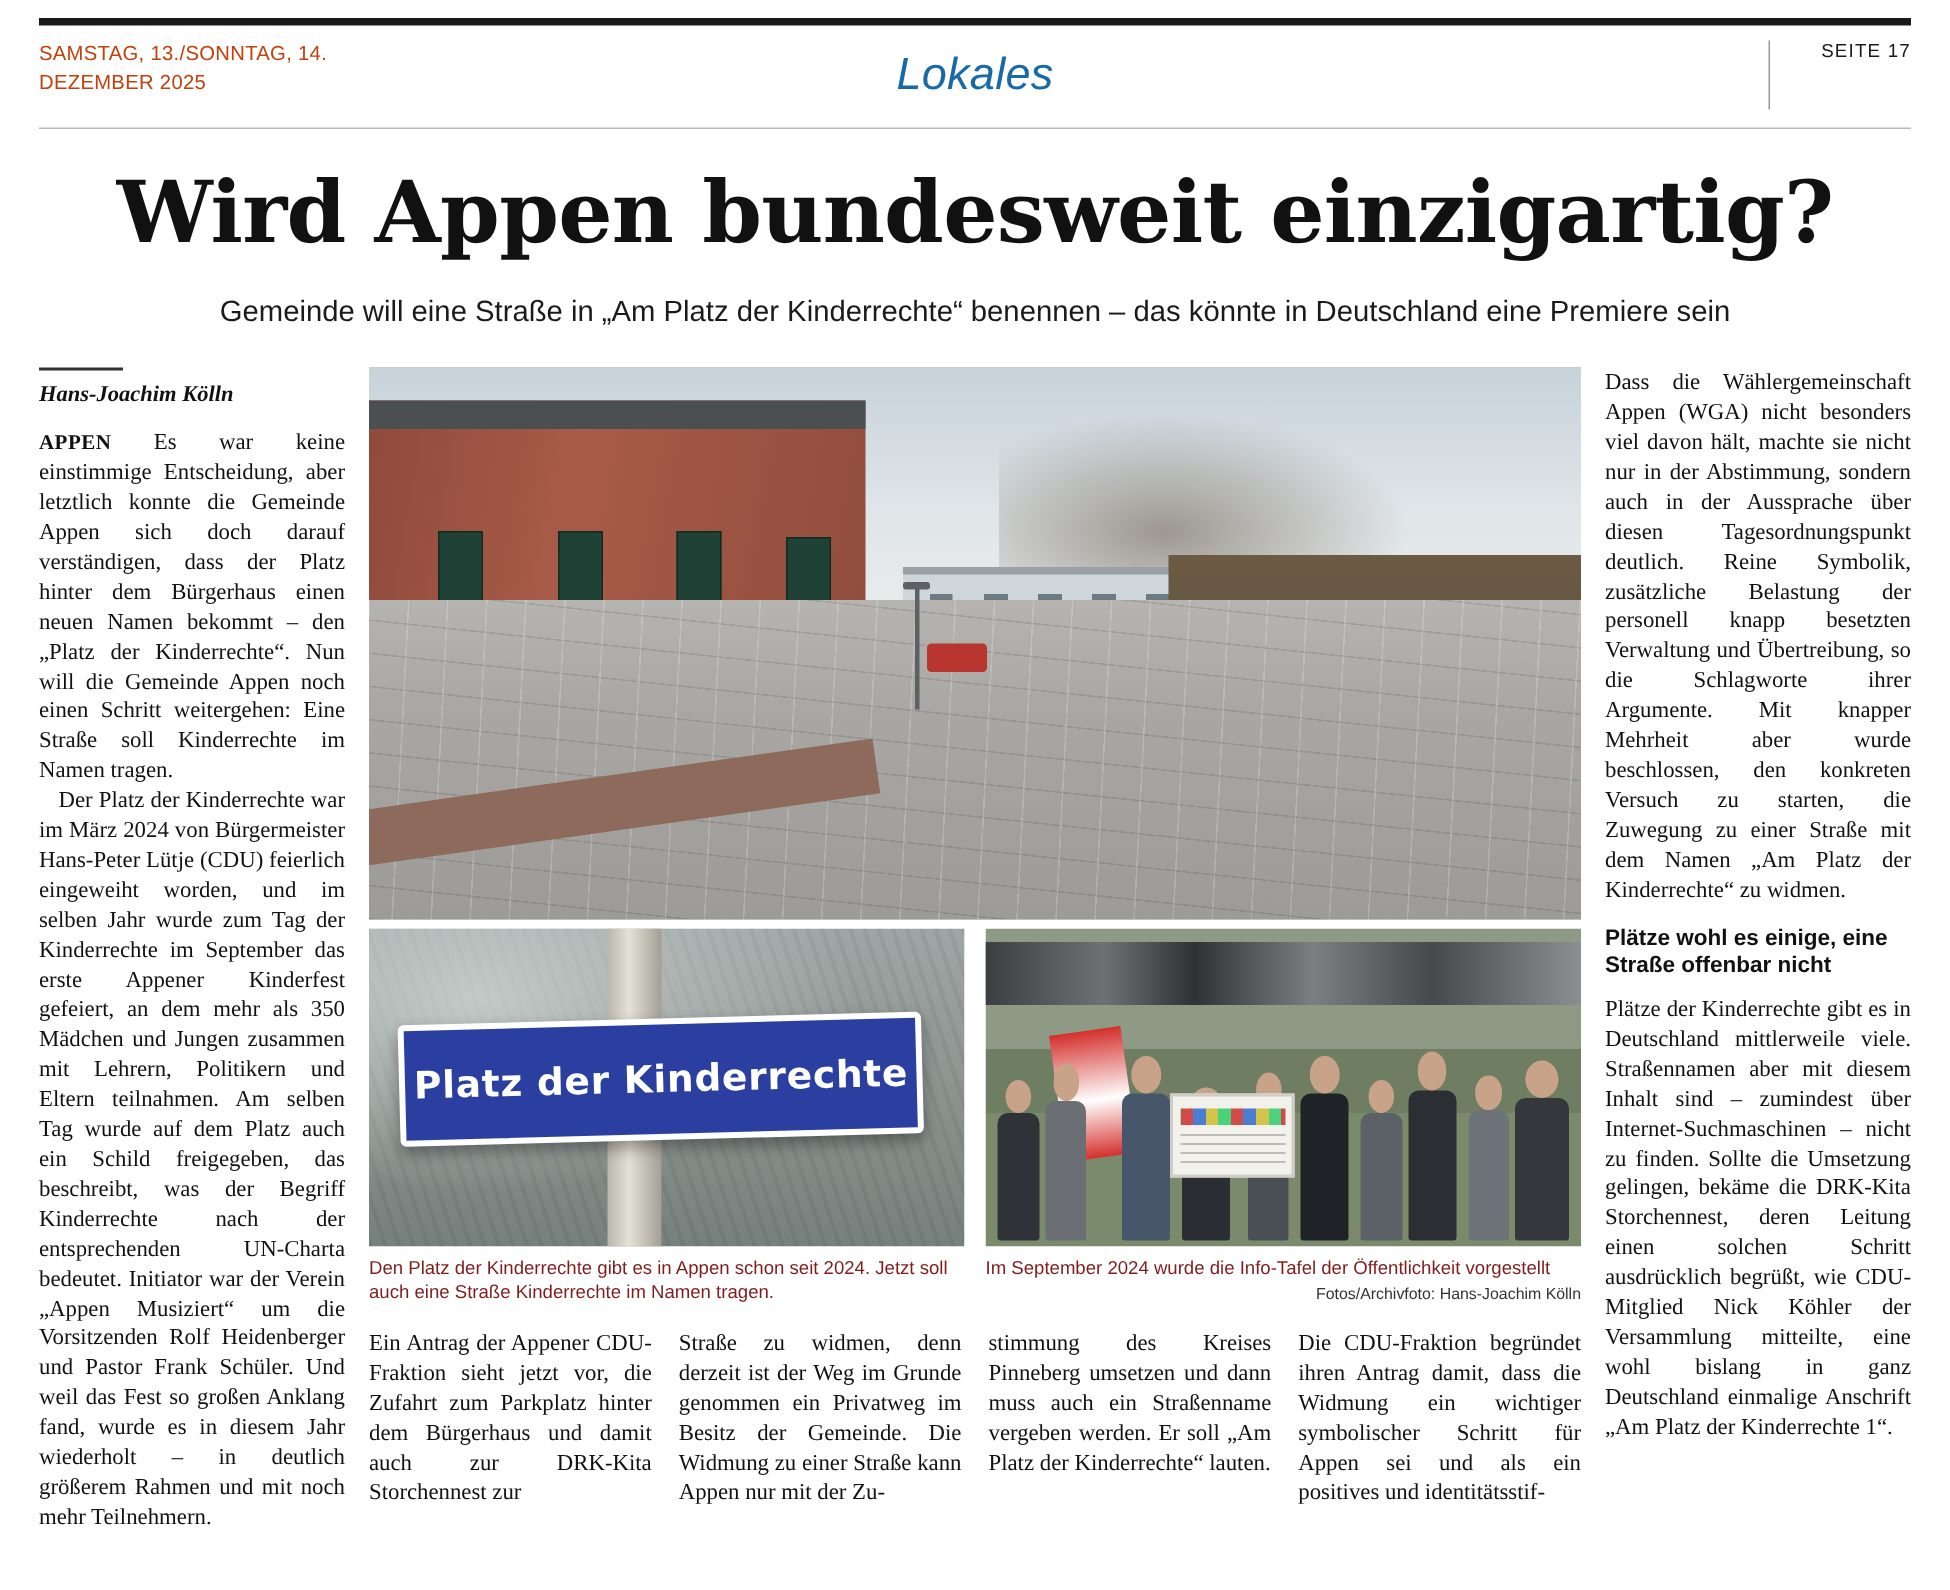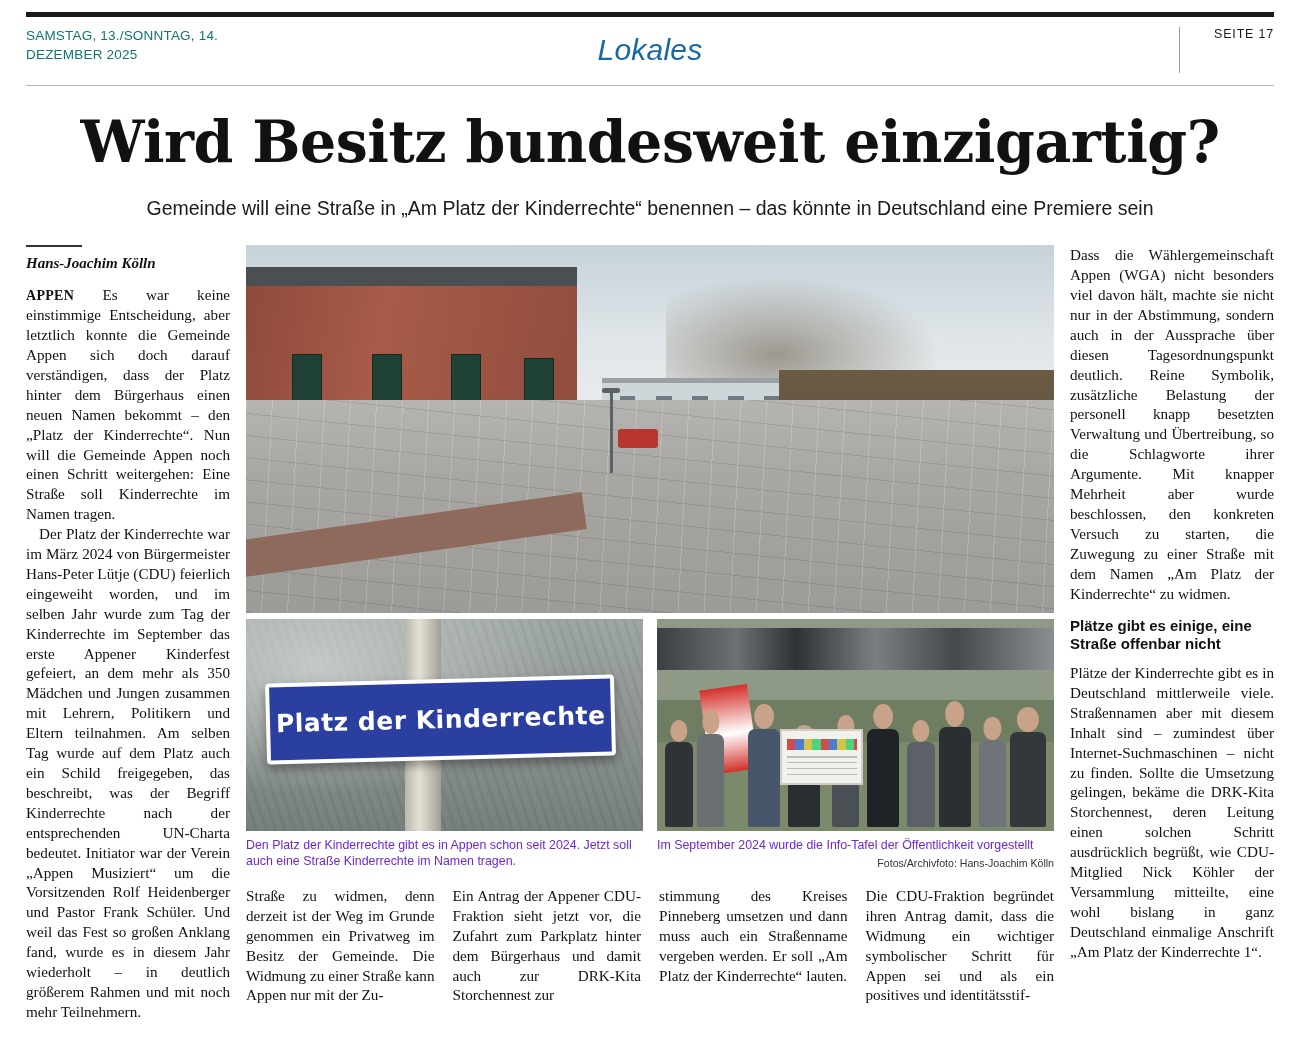--- a/index.html
+++ b/index.html
@@ -30,21 +30,21 @@
     align-items: flex-start;
     justify-content: space-between;
     padding-top: 10px;
     height: 62px;
   }
   .masthead .date {
     font-family: "Liberation Sans", sans-serif;
     font-size: 13.5px;
     line-height: 1.4;
     letter-spacing: .2px;
-    color: #0f766e;
+    color: #c2410c;
     width: 300px;
   }
   .masthead .section {
     font-family: "Liberation Sans", sans-serif;
     font-size: 30px;
     color: #1769a8;
     text-align: center;
     flex: 1;
     margin-top: 6px;
     letter-spacing: .2px;
@@ -152,21 +152,21 @@
     width: 100%;
     height: 212px;
     position: relative;
     overflow: hidden;
   }
   .caption {
     font-family: "Liberation Sans", sans-serif;
     font-size: 12.4px;
     line-height: 1.28;
     margin-top: 7px;
-    color: #6d28d9;
+    color: #7f1d1d;
     text-align: left;
   }
   .credit {
     font-family: "Liberation Sans", sans-serif;
     font-size: 10.6px;
     color: #333;
     text-align: right;
     margin-top: 3px;
   }
   .caption-row {
@@ -328,21 +328,21 @@
       <div>DEZEMBER 2025</div>
     </div>
     <div class="section">Lokales</div>
     <div class="pageno-wrap">
       <div class="pageno">SEITE 17</div>
     </div>
   </div>
 
   <div class="rule-thin"></div>
 
-  <h1 class="headline">Wird Besitz bundesweit einzigartig?</h1>
+  <h1 class="headline">Wird Appen bundesweit einzigartig?</h1>
   <div class="subhead">Gemeinde will eine Straße in „Am Platz der Kinderrechte“ benennen – das könnte in Deutschland eine Premiere sein</div>
 
   <div class="content">
 
     <div class="col">
       <div class="byline-rule"></div>
       <div class="byline">Hans-Joachim Kölln</div>
       <p><span class="dateline">APPEN</span> <span>Es war keine einstimmige Entscheidung, aber letztlich konnte die Gemeinde Appen sich doch darauf verständigen, dass der Platz hinter dem Bürgerhaus einen neuen Namen bekommt – den „Platz der Kinderrechte“. Nun will die Gemeinde Appen noch einen Schritt weitergehen: Eine Straße soll Kinderrechte im Namen tragen.</span></p>
       <p>Der Platz der Kinderrechte war im März 2024 von Bürgermeister Hans-Peter Lütje (CDU) feierlich eingeweiht worden, und im selben Jahr wurde zum Tag der Kinderrechte im September das erste Appener Kinderfest gefeiert, an dem mehr als 350 Mädchen und Jungen zusammen mit Lehrern, Politikern und Eltern teilnahmen. Am selben Tag wurde auf dem Platz auch ein Schild freigegeben, das beschreibt, was der Begriff Kinderrechte nach der entsprechenden UN-Charta bedeutet. Initiator war der Verein „Appen Musiziert“ um die Vorsitzenden Rolf Heidenberger und Pastor Frank Schüler. Und weil das Fest so großen Anklang fand, wurde es in diesem Jahr wiederholt – in deutlich größerem Rahmen und mit noch mehr Teilnehmern.</p>
     </div>
@@ -407,34 +407,34 @@
           <div class="caption">Den Platz der Kinderrechte gibt es in Appen schon seit 2024. Jetzt soll auch eine Straße Kinderrechte im Namen tragen.</div>
         </div>
         <div>
           <div class="caption">Im September 2024 wurde die Info-Tafel der Öffentlichkeit vorgestellt</div>
           <div class="credit">Fotos/Archivfoto: Hans-Joachim Kölln</div>
         </div>
       </div>
 
       <div class="mid-cols">
         <div class="col">
+          <p>Ein Antrag der Appener CDU-Fraktion sieht jetzt vor, die Zufahrt zum Parkplatz hinter dem Bürgerhaus und damit auch zur DRK-Kita Storchennest zur</p>
+        </div>
+        <div class="col">
           <p>Straße zu widmen, denn derzeit ist der Weg im Grunde genommen ein Privatweg im Besitz der Gemeinde. Die Widmung zu einer Straße kann Appen nur mit der Zu-</p>
-        </div>
-        <div class="col">
-          <p>Ein Antrag der Appener CDU-Fraktion sieht jetzt vor, die Zufahrt zum Parkplatz hinter dem Bürgerhaus und damit auch zur DRK-Kita Storchennest zur</p>
         </div>
         <div class="col">
           <p>stimmung des Kreises Pinneberg umsetzen und dann muss auch ein Straßenname vergeben werden. Er soll „Am Platz der Kinderrechte“ lauten.</p>
         </div>
         <div class="col">
           <p>Die CDU-Fraktion begründet ihren Antrag damit, dass die Widmung ein wichtiger symbolischer Schritt für Appen sei und als ein positives und identitätsstif-</p>
         </div>
       </div>
     </div>
 
     <div class="col">
       <p>Dass die Wählergemeinschaft Appen (WGA) nicht besonders viel davon hält, machte sie nicht nur in der Abstimmung, sondern auch in der Aussprache über diesen Tagesordnungspunkt deutlich. Reine Symbolik, zusätzliche Belastung der personell knapp besetzten Verwaltung und Übertreibung, so die Schlagworte ihrer Argumente. Mit knapper Mehrheit aber wurde beschlossen, den konkreten Versuch zu starten, die Zuwegung zu einer Straße mit dem Namen „Am Platz der Kinderrechte“ zu widmen.</p>
-      <div class="subhead-inline">Plätze gibt es einige, eine Straße offenbar nicht</div>
+      <div class="subhead-inline">Plätze wohl es einige, eine Straße offenbar nicht</div>
       <p>Plätze der Kinderrechte gibt es in Deutschland mittlerweile viele. Straßennamen aber mit diesem Inhalt sind – zumindest über Internet-Suchmaschinen – nicht zu finden. Sollte die Umsetzung gelingen, bekäme die DRK-Kita Storchennest, deren Leitung einen solchen Schritt ausdrücklich begrüßt, wie CDU-Mitglied Nick Köhler der Versammlung mitteilte, eine wohl bislang in ganz Deutschland einmalige Anschrift „Am Platz der Kinderrechte 1“.</p>
     </div>
 
   </div>
 </div>
 
 </body></html>

